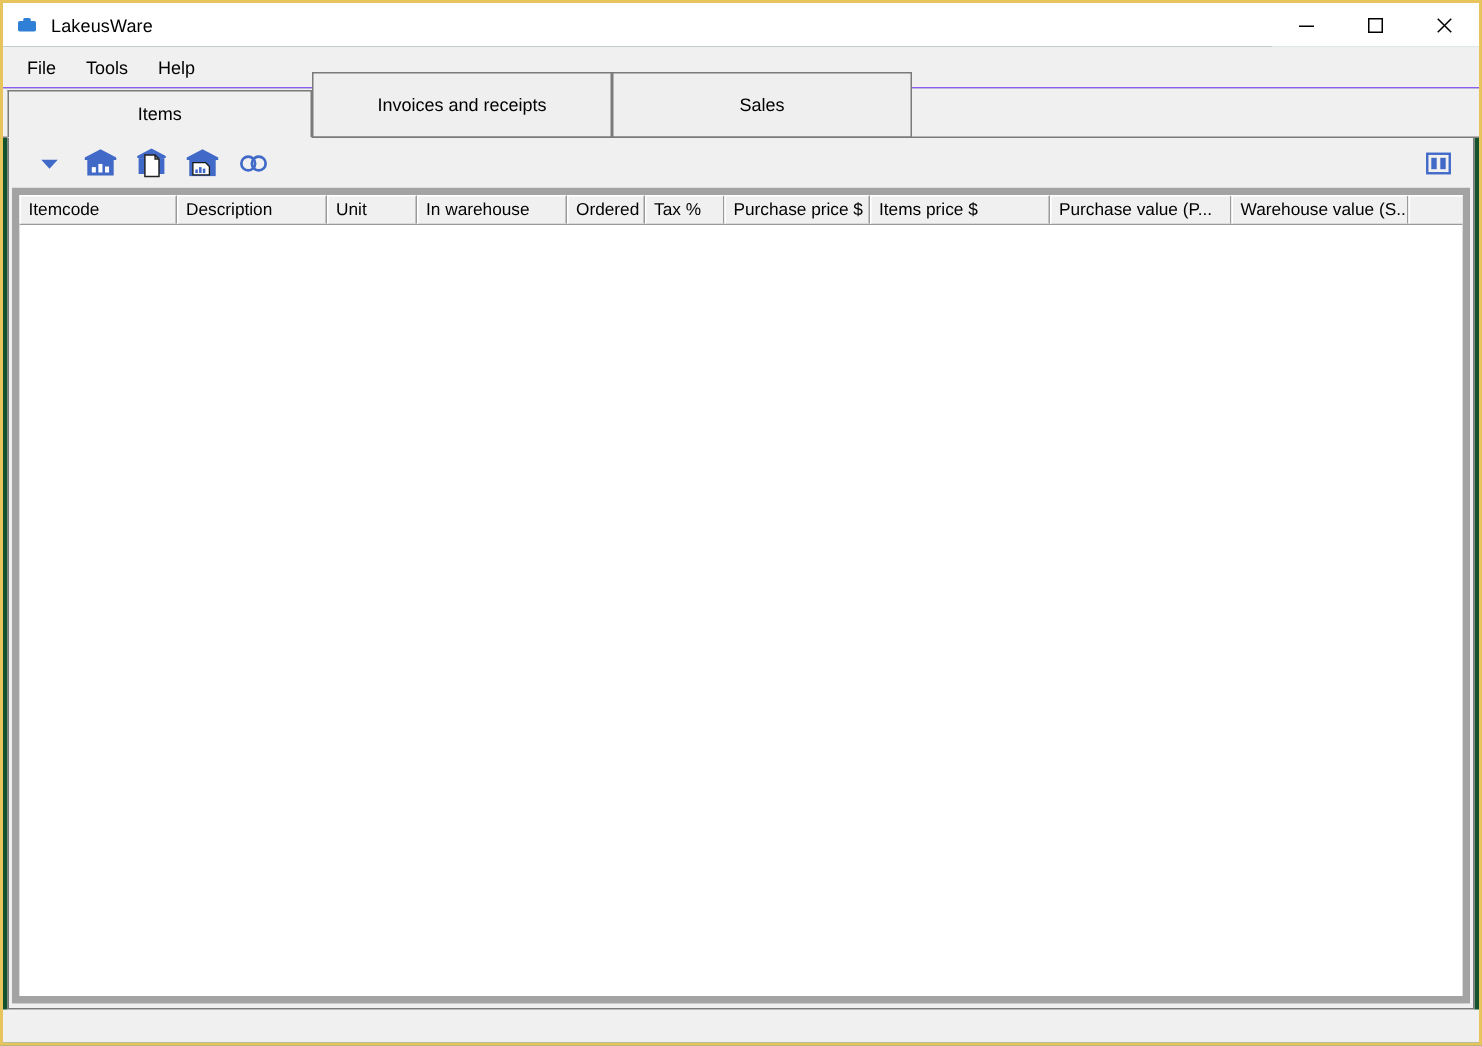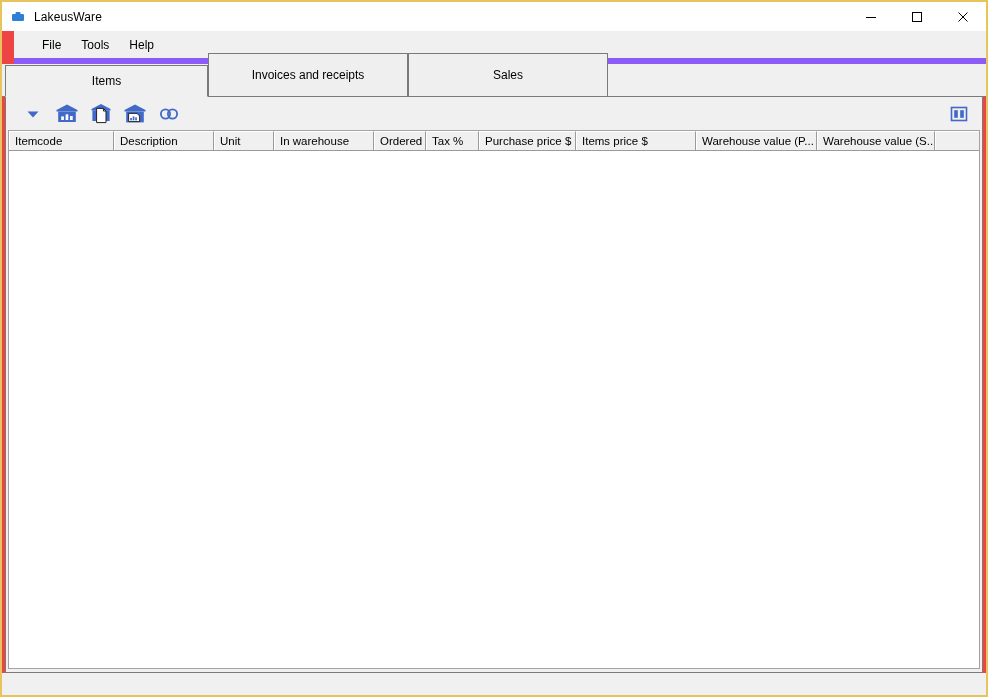--- a/index.html
+++ b/index.html
@@ -15,21 +15,21 @@
   }
 
   
   #window {
     position: absolute;
     left: 0; top: 0;
     width: 988px;
     height: 697px;
     box-sizing: border-box;
     border: 2px solid #e8c45c;
-    background: #ef4444;
+    background: #14532d;
     display: flex;
     flex-direction: column;
   }
 
   
   #titlebar {
     height: 29px;
     background: #ffffff;
     display: flex;
     align-items: center;
@@ -64,23 +64,22 @@
   }
   .winbtn svg { display: block; }
 
   
   #menubar {
     height: 27px;
     background: #f0f0f0;
     display: flex;
     align-items: center;
     flex: 0 0 auto;
-    padding-left: 18px;
-    border-bottom: 6px solid #8b5cf6;
-    margin-left: 12px;
+    padding-left: 6px;
+    border-bottom: 1px solid #8b5cf6;
   }
   .menu-item {
     font-size: 12px;
     color: #000000;
     padding: 4px 10px;
     line-height: 14px;
   }
 
   
   #tabstrip {
@@ -165,21 +164,21 @@
     top: 0;
     height: 33px;
     display: flex;
     align-items: center;
   }
 
   
   #grid {
     flex: 1 1 auto;
     margin: 0 2px 3px 2px;
-    border: 1px solid #a3a3a3;
+    border: 5px solid #a3a3a3;
     background: #ffffff;
     display: flex;
     flex-direction: column;
     min-height: 0;
     overflow: hidden;
   }
   #grid-header {
     display: flex;
     height: 19px;
     flex: 0 0 auto;
@@ -333,21 +332,21 @@
     <div id="grid">
       <div id="grid-header">
         <div class="gh" style="width:105px">Itemcode</div>
         <div class="gh" style="width:100px">Description</div>
         <div class="gh" style="width:60px">Unit</div>
         <div class="gh" style="width:100px">In warehouse</div>
         <div class="gh" style="width:52px">Ordered</div>
         <div class="gh" style="width:53px">Tax %</div>
         <div class="gh" style="width:97px">Purchase price $</div>
         <div class="gh" style="width:120px">Items price $</div>
-        <div class="gh" style="width:121px">Warehouse value (P...</div>
+        <div class="gh" style="width:121px">Purchase value (P...</div>
         <div class="gh" style="width:118px">Warehouse value (S...</div>
         <div class="gh" style="width:54px"></div>
       </div>
       <div id="grid-body"></div>
     </div>
 
   </div>
 
   <div id="statusbar">
     <span></span>

